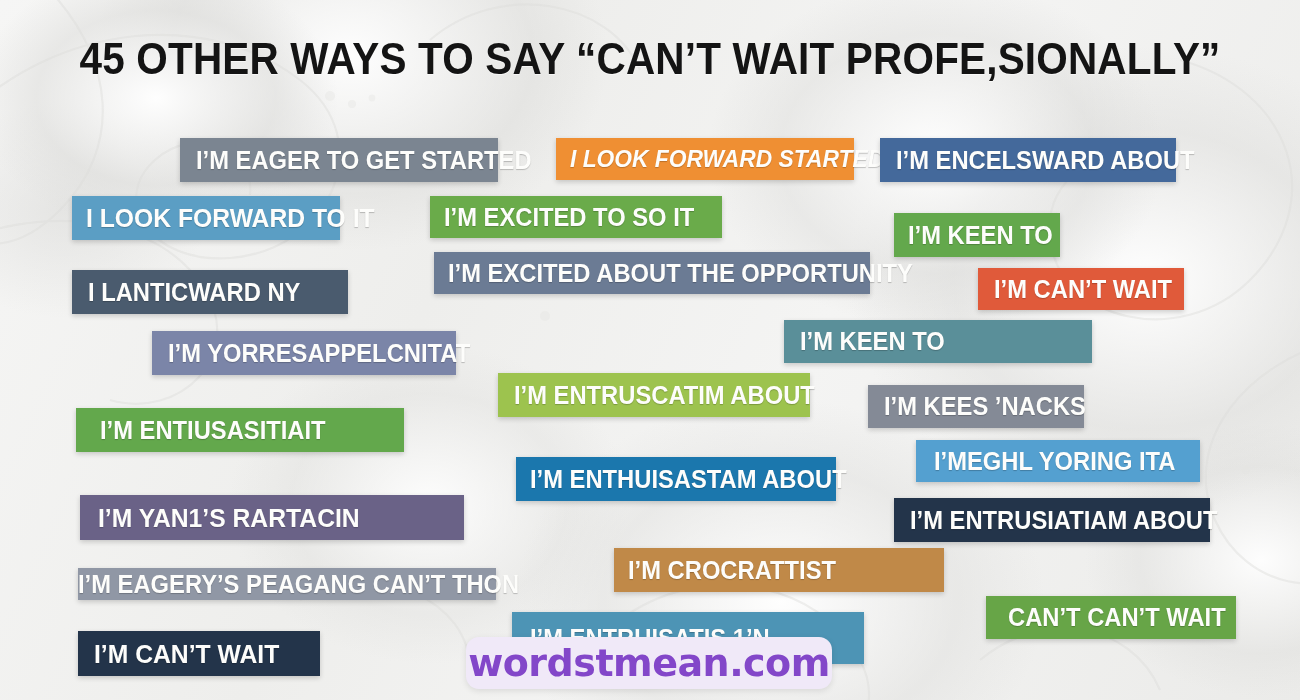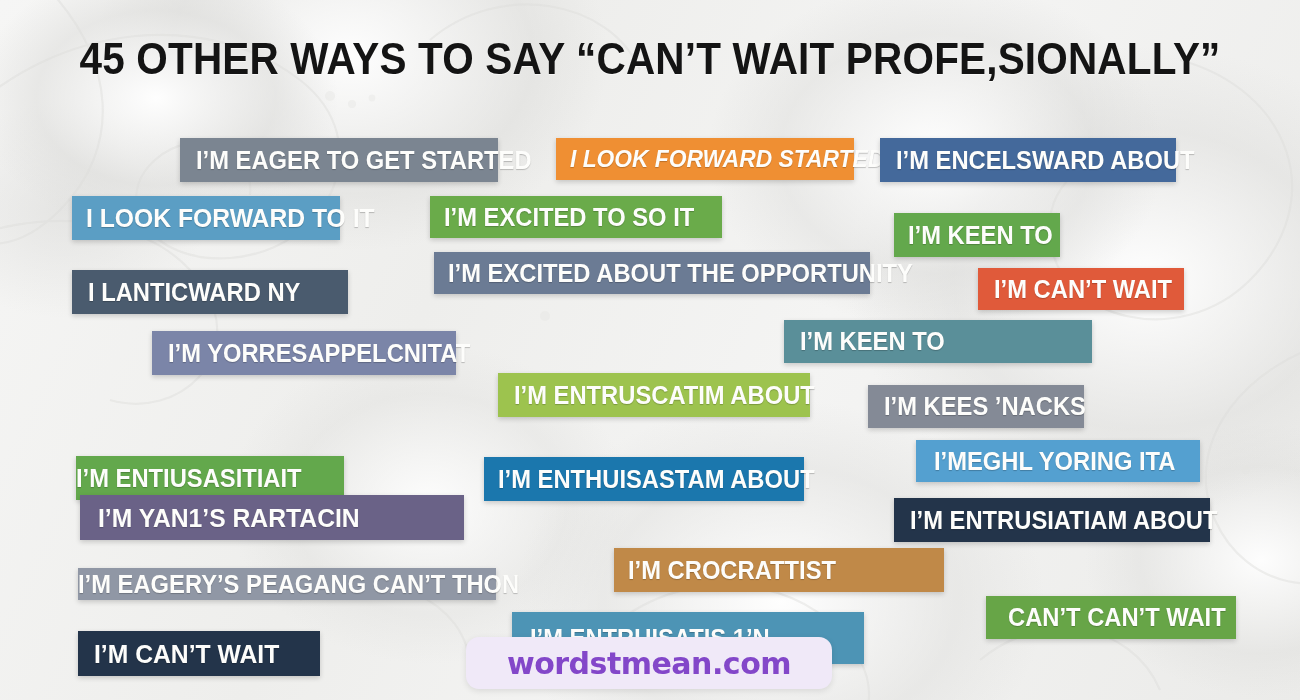--- a/index.html
+++ b/index.html
@@ -87,21 +87,21 @@
     background: #f0e9f8;
     border-radius: 13px;
     display: flex;
     align-items: center;
     justify-content: center;
     box-shadow: 0 2px 6px rgba(0,0,0,0.10);
   }
   #watermark .wm-text {
     font-family: "DejaVu Sans", sans-serif;
     font-weight: 700;
-    font-size: 30px;
+    font-size: 38px;
     color: #8347c9;
     letter-spacing: -0.5px;
   }
 </style>
 </head>
 <body>
 
 <div id="poster">
 
   <div id="bg-texture"></div>
@@ -162,27 +162,27 @@
       </div>
       <div class="bar" style="left: 152px; top: 331px; width: 304px; height: 44px; background: rgb(123, 133, 168); padding-left: 16px;">
         <span class="bar-label" style="font-size: 25px;">I’M YORRESAPPELCNITAT</span>
       </div>
       <div class="bar" style="left: 498px; top: 373px; width: 312px; height: 44px; background: rgb(157, 195, 78); padding-left: 16px;">
         <span class="bar-label" style="font-size: 25px;">I’M ENTRUSCATIM ABOUT</span>
       </div>
       <div class="bar" style="left: 868px; top: 385px; width: 216px; height: 43px; background: rgb(132, 138, 150); padding-left: 16px;">
         <span class="bar-label" style="font-size: 25px;">I’M KEES ’NACKS</span>
       </div>
-      <div class="bar" style="left: 76px; top: 408px; width: 268px; height: 44px; background: rgb(99, 168, 76); padding-left: 0; margin-top: 48px;">
+      <div class="bar" style="left: 76px; top: 408px; width: 328px; height: 44px; background: rgb(99, 168, 76); padding-left: 24px;">
         <span class="bar-label" style="font-size: 25px;">I’M ENTIUSASITIAIT</span>
       </div>
       <div class="bar" style="left: 916px; top: 440px; width: 284px; height: 42px; background: rgb(84, 160, 208); padding-left: 18px;">
         <span class="bar-label" style="font-size: 25px;">I’MEGHL YORING ITA</span>
       </div>
-      <div class="bar" style="left: 484px; top: 457px; width: 320px; height: 44px; background: rgb(27, 119, 173); padding-left: 14px;">
+      <div class="bar" style="left: 516px; top: 457px; width: 320px; height: 44px; background: rgb(27, 119, 173); padding-left: 14px;">
         <span class="bar-label" style="font-size: 25px;">I’M ENTHUISASTAM ABOUT</span>
       </div>
       <div class="bar" style="left: 894px; top: 498px; width: 316px; height: 44px; background: rgb(35, 52, 74); padding-left: 16px;">
         <span class="bar-label" style="font-size: 25px;">I’M ENTRUSIATIAM ABOUT</span>
       </div>
       <div class="bar" style="left: 80px; top: 495px; width: 384px; height: 45px; background: rgb(106, 98, 135); padding-left: 18px;">
         <span class="bar-label" style="font-size: 26px;">I’M YAN1’S RARTACIN</span>
       </div>
       <div class="bar" style="left: 614px; top: 548px; width: 330px; height: 44px; background: rgb(192, 137, 72); padding-left: 14px;">
         <span class="bar-label" style="font-size: 25px;">I’M CROCRATTIST</span>

